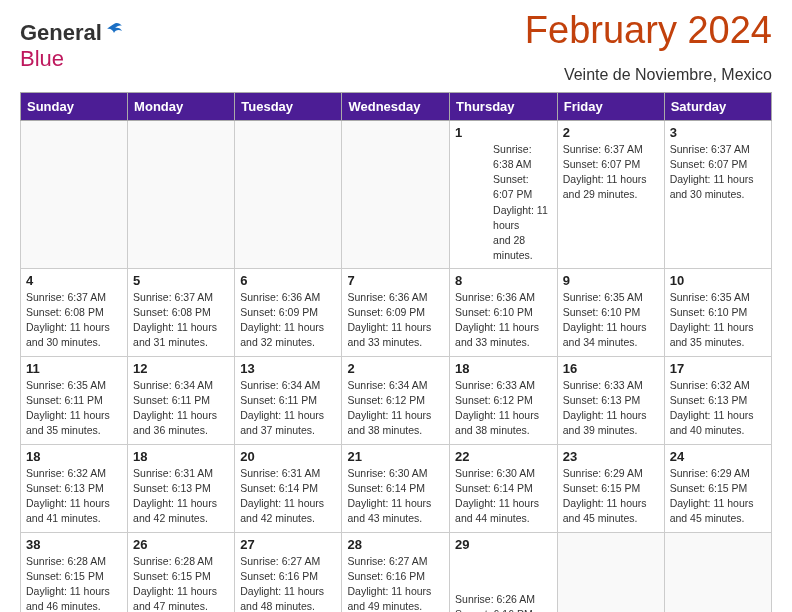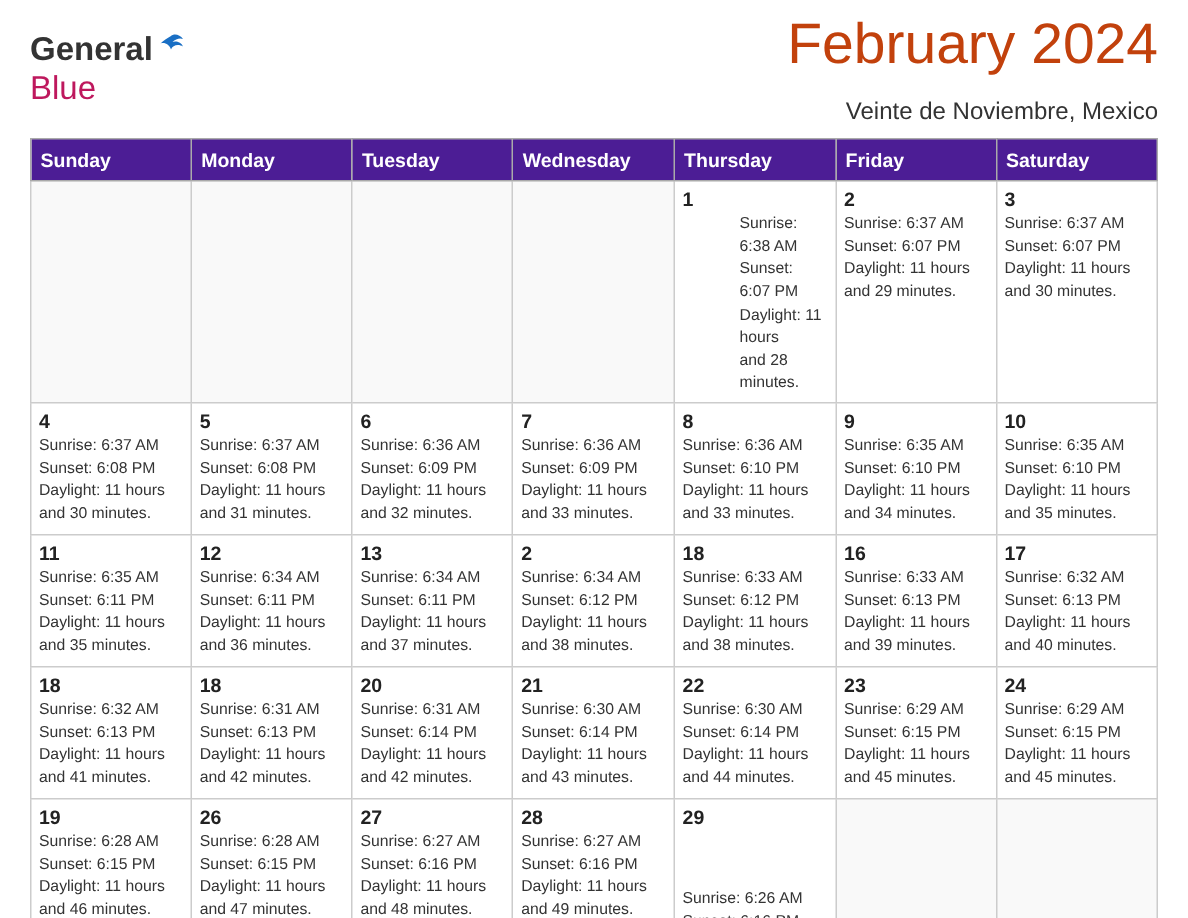--- a/index.html
+++ b/index.html
@@ -292,21 +292,21 @@
         <td>
           <span class="day-num">24</span>
           <div class="day-info" style="white-space: pre-line;">Sunrise: 6:29 AM
 Sunset: 6:15 PM
 Daylight: 11 hours
 and 45 minutes.</div>
         </td>
       </tr>
       <tr>
         <td>
-          <span class="day-num">19</span>
+          <span class="day-num">38</span>
           <div class="day-info" style="white-space: pre-line;">Sunrise: 6:28 AM
 Sunset: 6:15 PM
 Daylight: 11 hours
 and 46 minutes.</div>
         </td>
         <td>
           <span class="day-num">26</span>
           <div class="day-info" style="white-space: pre-line;">Sunrise: 6:28 AM
 Sunset: 6:15 PM
 Daylight: 11 hours

